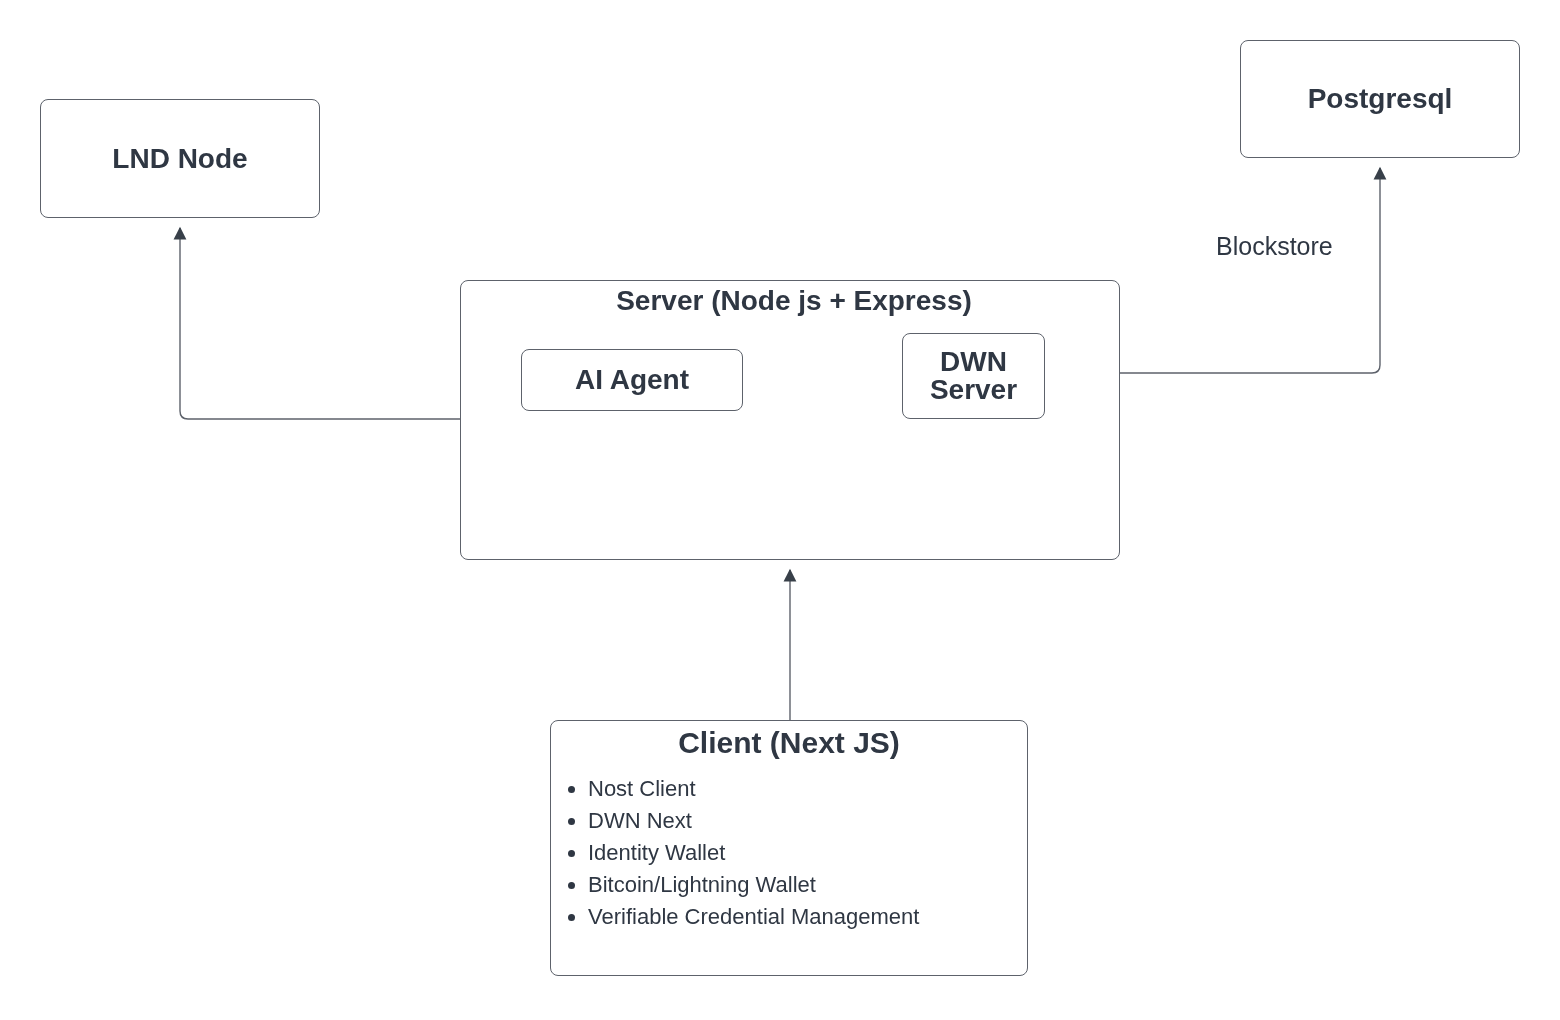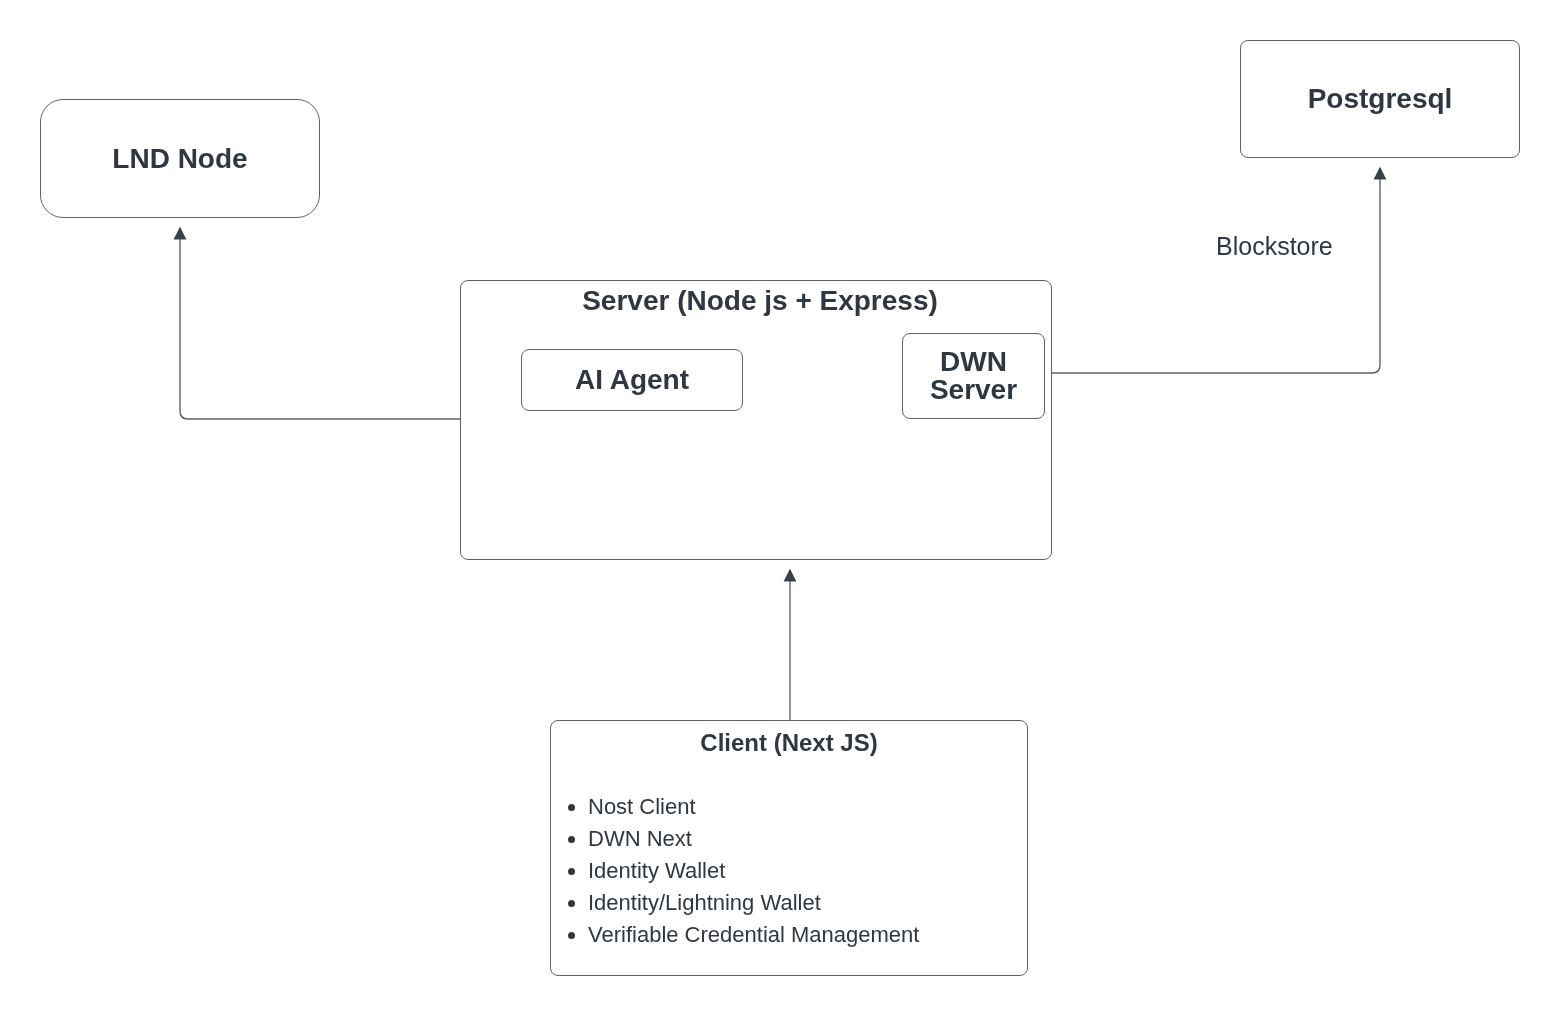--- a/index.html
+++ b/index.html
@@ -37,33 +37,33 @@
     font-size: 28px;
     line-height: 28px;
     text-align: center;
   }
   .center-label {
     display: flex;
     align-items: center;
     justify-content: center;
   }
   
-  .lnd-node       { left: 40px;   top: 99px;  width: 280px; height: 119px; border-radius: 23px; }
+  .lnd-node       { left: 40px;   top: 99px;  width: 280px; height: 119px; }
   .postgresql     { left: 1240px; top: 40px;  width: 280px; height: 118px; }
   
-  .server-box     { left: 460px;  top: 280px; width: 592px; height: 280px; padding-left: 8px; }
+  .server-box     { left: 460px;  top: 280px; width: 660px; height: 280px; padding-left: 8px; }
   .server-title   { padding-top: 6px; }
   .ai-agent       { left: 60px;  top: 68px;  width: 222px; height: 62px; }
   .dwn-server     { left: 441px; top: 52px;  width: 143px; height: 86px; justify-content: center; }
   .lnurl-server   { left: 401px; top: 170px; width: 223px; height: 60px; }
   
   .client-box     { left: 550px; top: 720px; width: 478px; height: 256px; }
-  .client-title   { padding-top: 8px; font-size: 24px; }
+  .client-title   { padding-top: 8px; font-size: 30px; }
   .client-list {
-    margin: 34px 0 0 0;
+    margin: 16px 0 0 0;
     padding-left: 37px;
     list-style: disc outside;
     font-size: 22px;
     line-height: 32px;
   }
   .client-list li { color: var(--text); }
   
   .edge-label {
     position: absolute;
     left: 1216px;
@@ -112,20 +112,20 @@
     </div>
 
   </div>
 
   <div class="node client-box">
     <div class="node-label client-title">Client (Next JS)</div>
     <ul class="client-list">
       <li>Nost Client</li>
       <li>DWN Next</li>
       <li>Identity Wallet</li>
-      <li>Identity/Lightning Wallet</li>
+      <li>Bitcoin/Lightning Wallet</li>
       <li>Verifiable Credential Management</li>
     </ul>
   </div>
 
   <div class="edge-label">Blockstore</div>
 
 </div>
 
 </body></html>

